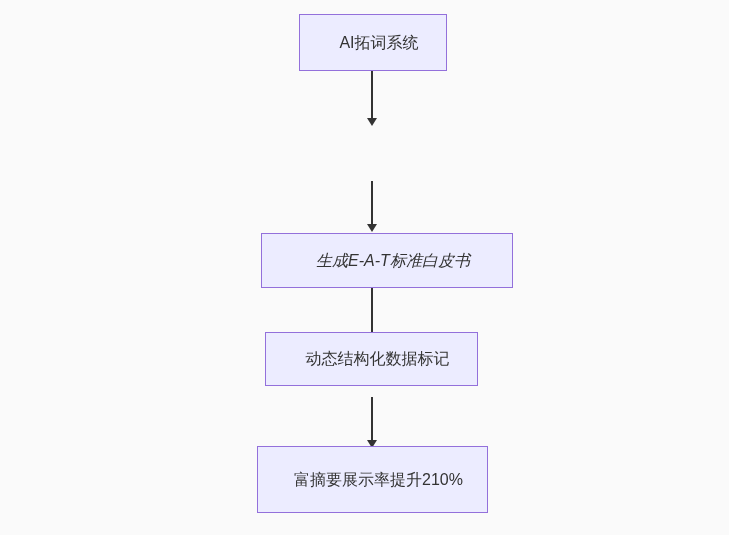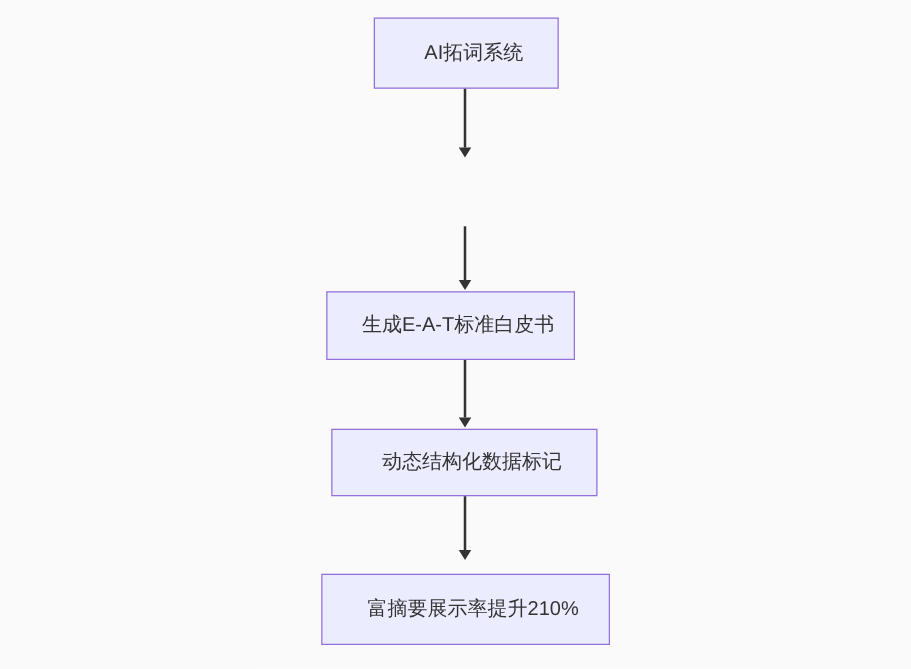--- a/index.html
+++ b/index.html
@@ -25,23 +25,23 @@
     border: 1px solid var(--node-border, #9370DB);
     color: var(--text-color, #333333);
     font-size: 16px;
     line-height: 1.2;
     text-align: center;
     white-space: nowrap;
     padding-left: 12px;
   }
   .n1 { left: 299px; top: 14px;  width: 148px; height: 57px; }
   .n2 { left: 277px; top: 126px; width: 188px; height: 55px; }
-  .n3 { left: 261px; top: 233px; width: 199px; height: 55px; }
-  .n4 { left: 265px; top: 343px; width: 213px; height: 54px; }
-  .n5 { left: 257px; top: 459px; width: 231px; height: 57px; }
+  .n3 { left: 261px; top: 233px; width: 252px; height: 55px; font-style: italic; }
+  .n4 { left: 265px; top: 332px; width: 213px; height: 54px; }
+  .n5 { left: 257px; top: 446px; width: 231px; height: 67px; }
 
   .arrow {
     position: absolute;
     left: 372px;
     transform: translateX(-50%);
     width: 10px;
     display: flex;
     flex-direction: column;
     align-items: center;
   }

